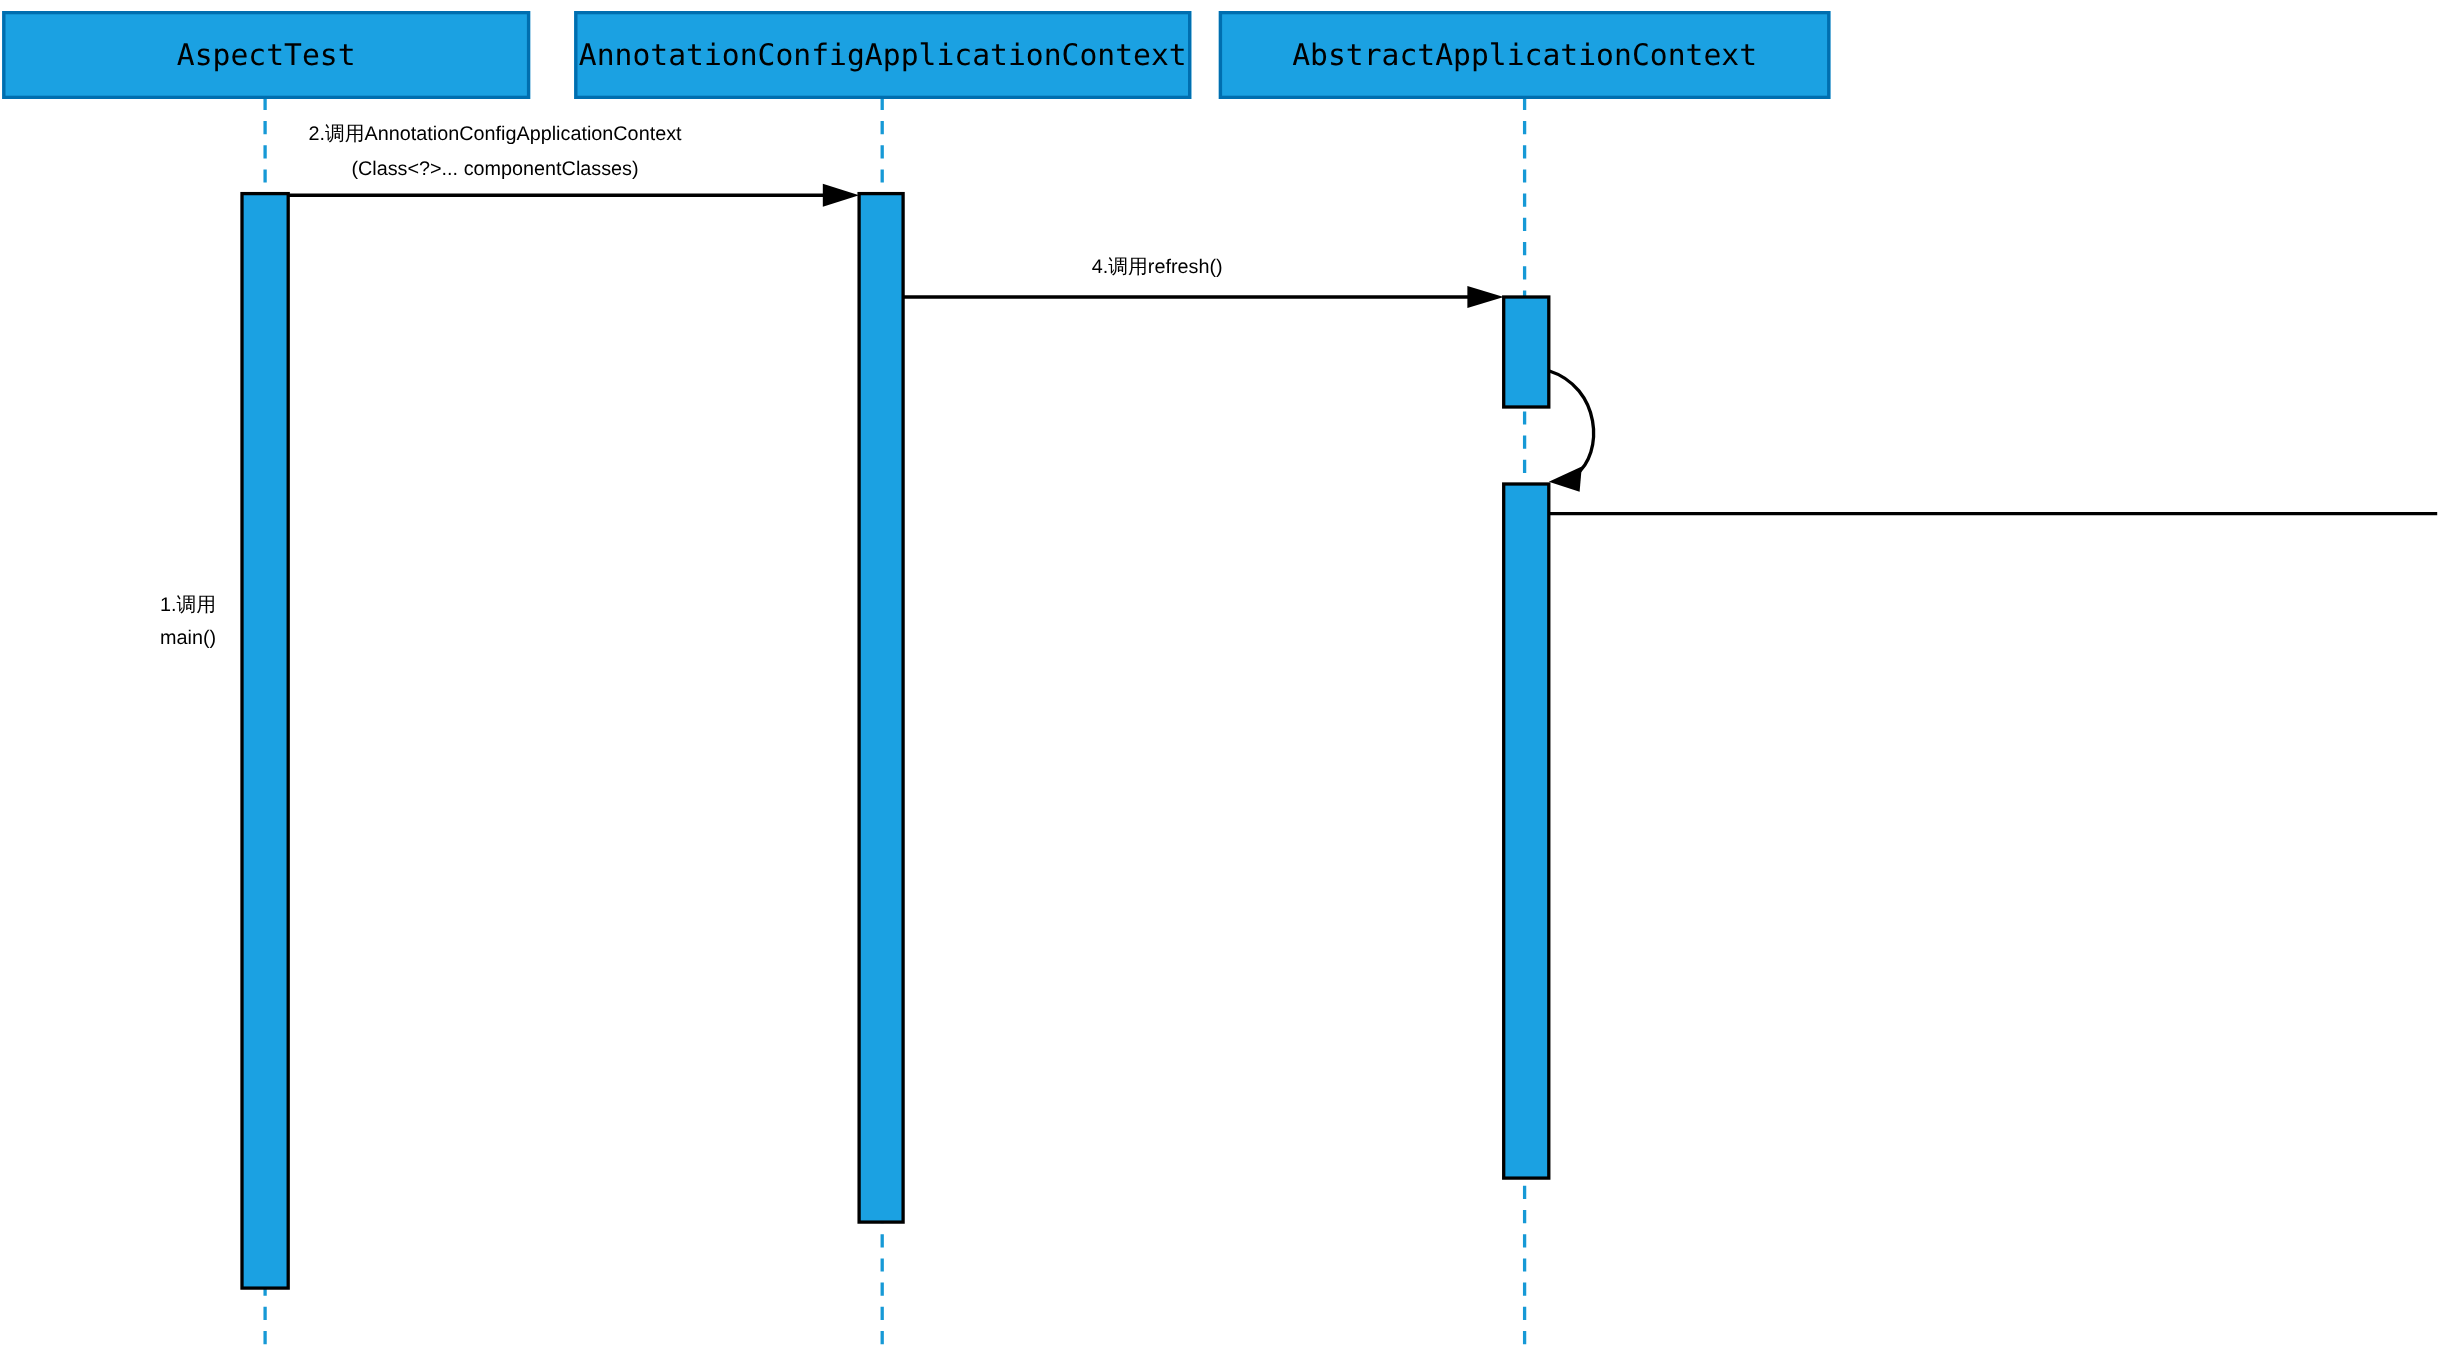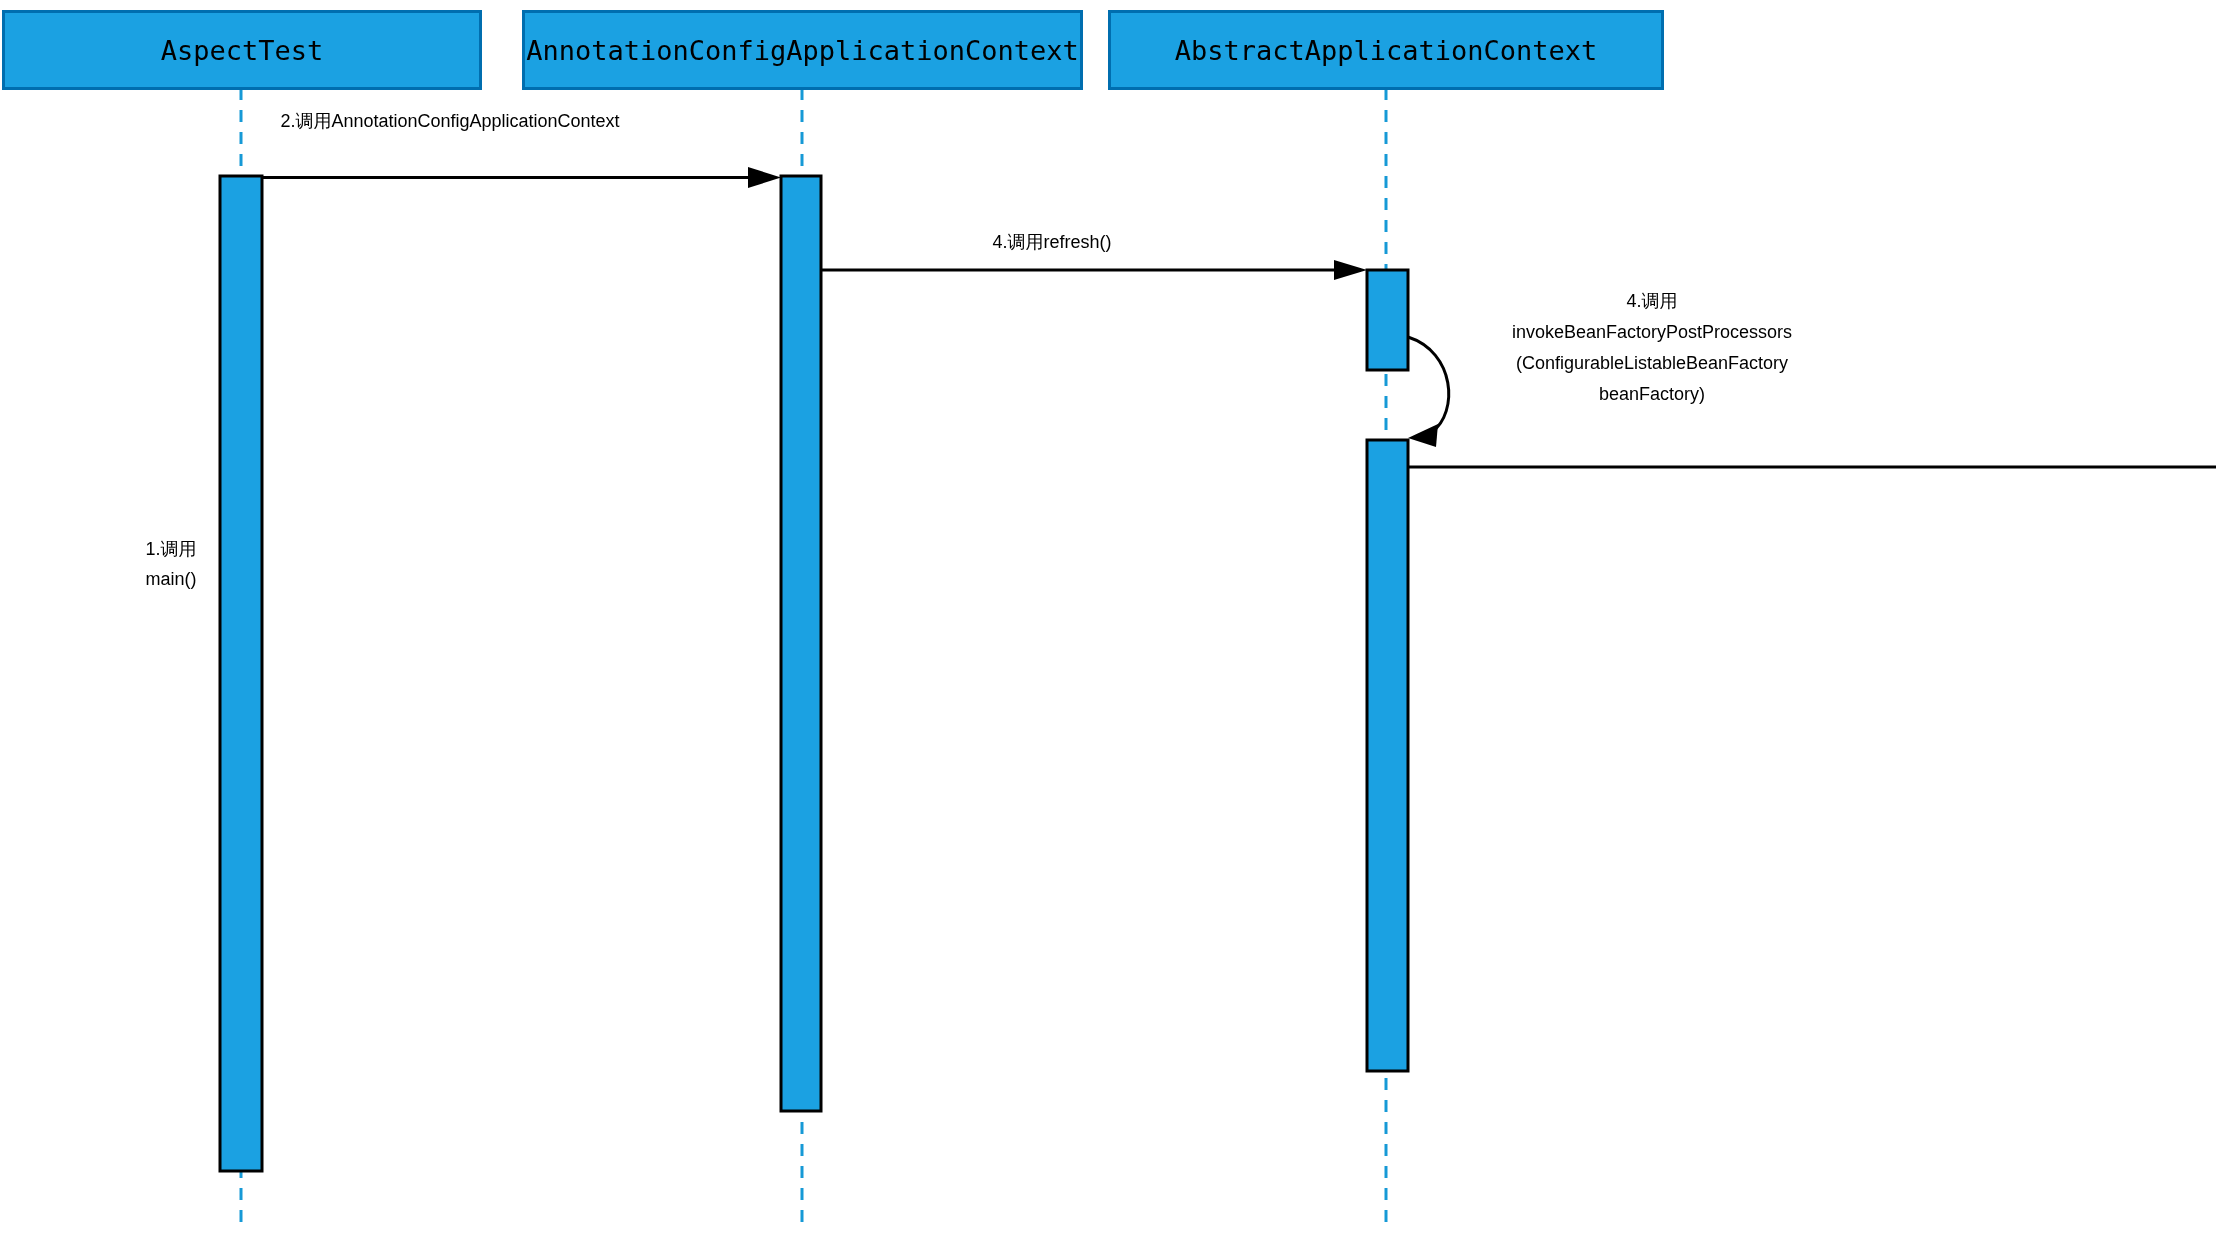--- a/index.html
+++ b/index.html
@@ -107,27 +107,22 @@
     <span>AbstractApplicationContext</span>
   </div>
 
   <div class="msg-label" id="label-m1">
     <div>1.调用</div>
     <div>main()</div>
   </div>
 
   <div class="msg-label" id="label-m2">
     <div>2.调用AnnotationConfigApplicationContext</div>
+    <div>(Class&lt;?&gt;... componentClasses)</div>
   </div>
 
   <div class="msg-label" id="label-m3">
     <div>4.调用refresh()</div>
   </div>
 
-  <div class="msg-label" id="label-m4">
-    <div>4.调用</div>
-    <div>invokeBeanFactoryPostProcessors</div>
-    <div>(ConfigurableListableBeanFactory</div>
-    <div>beanFactory)</div>
-  </div>
 
 
 </div>
 
 </body></html>

